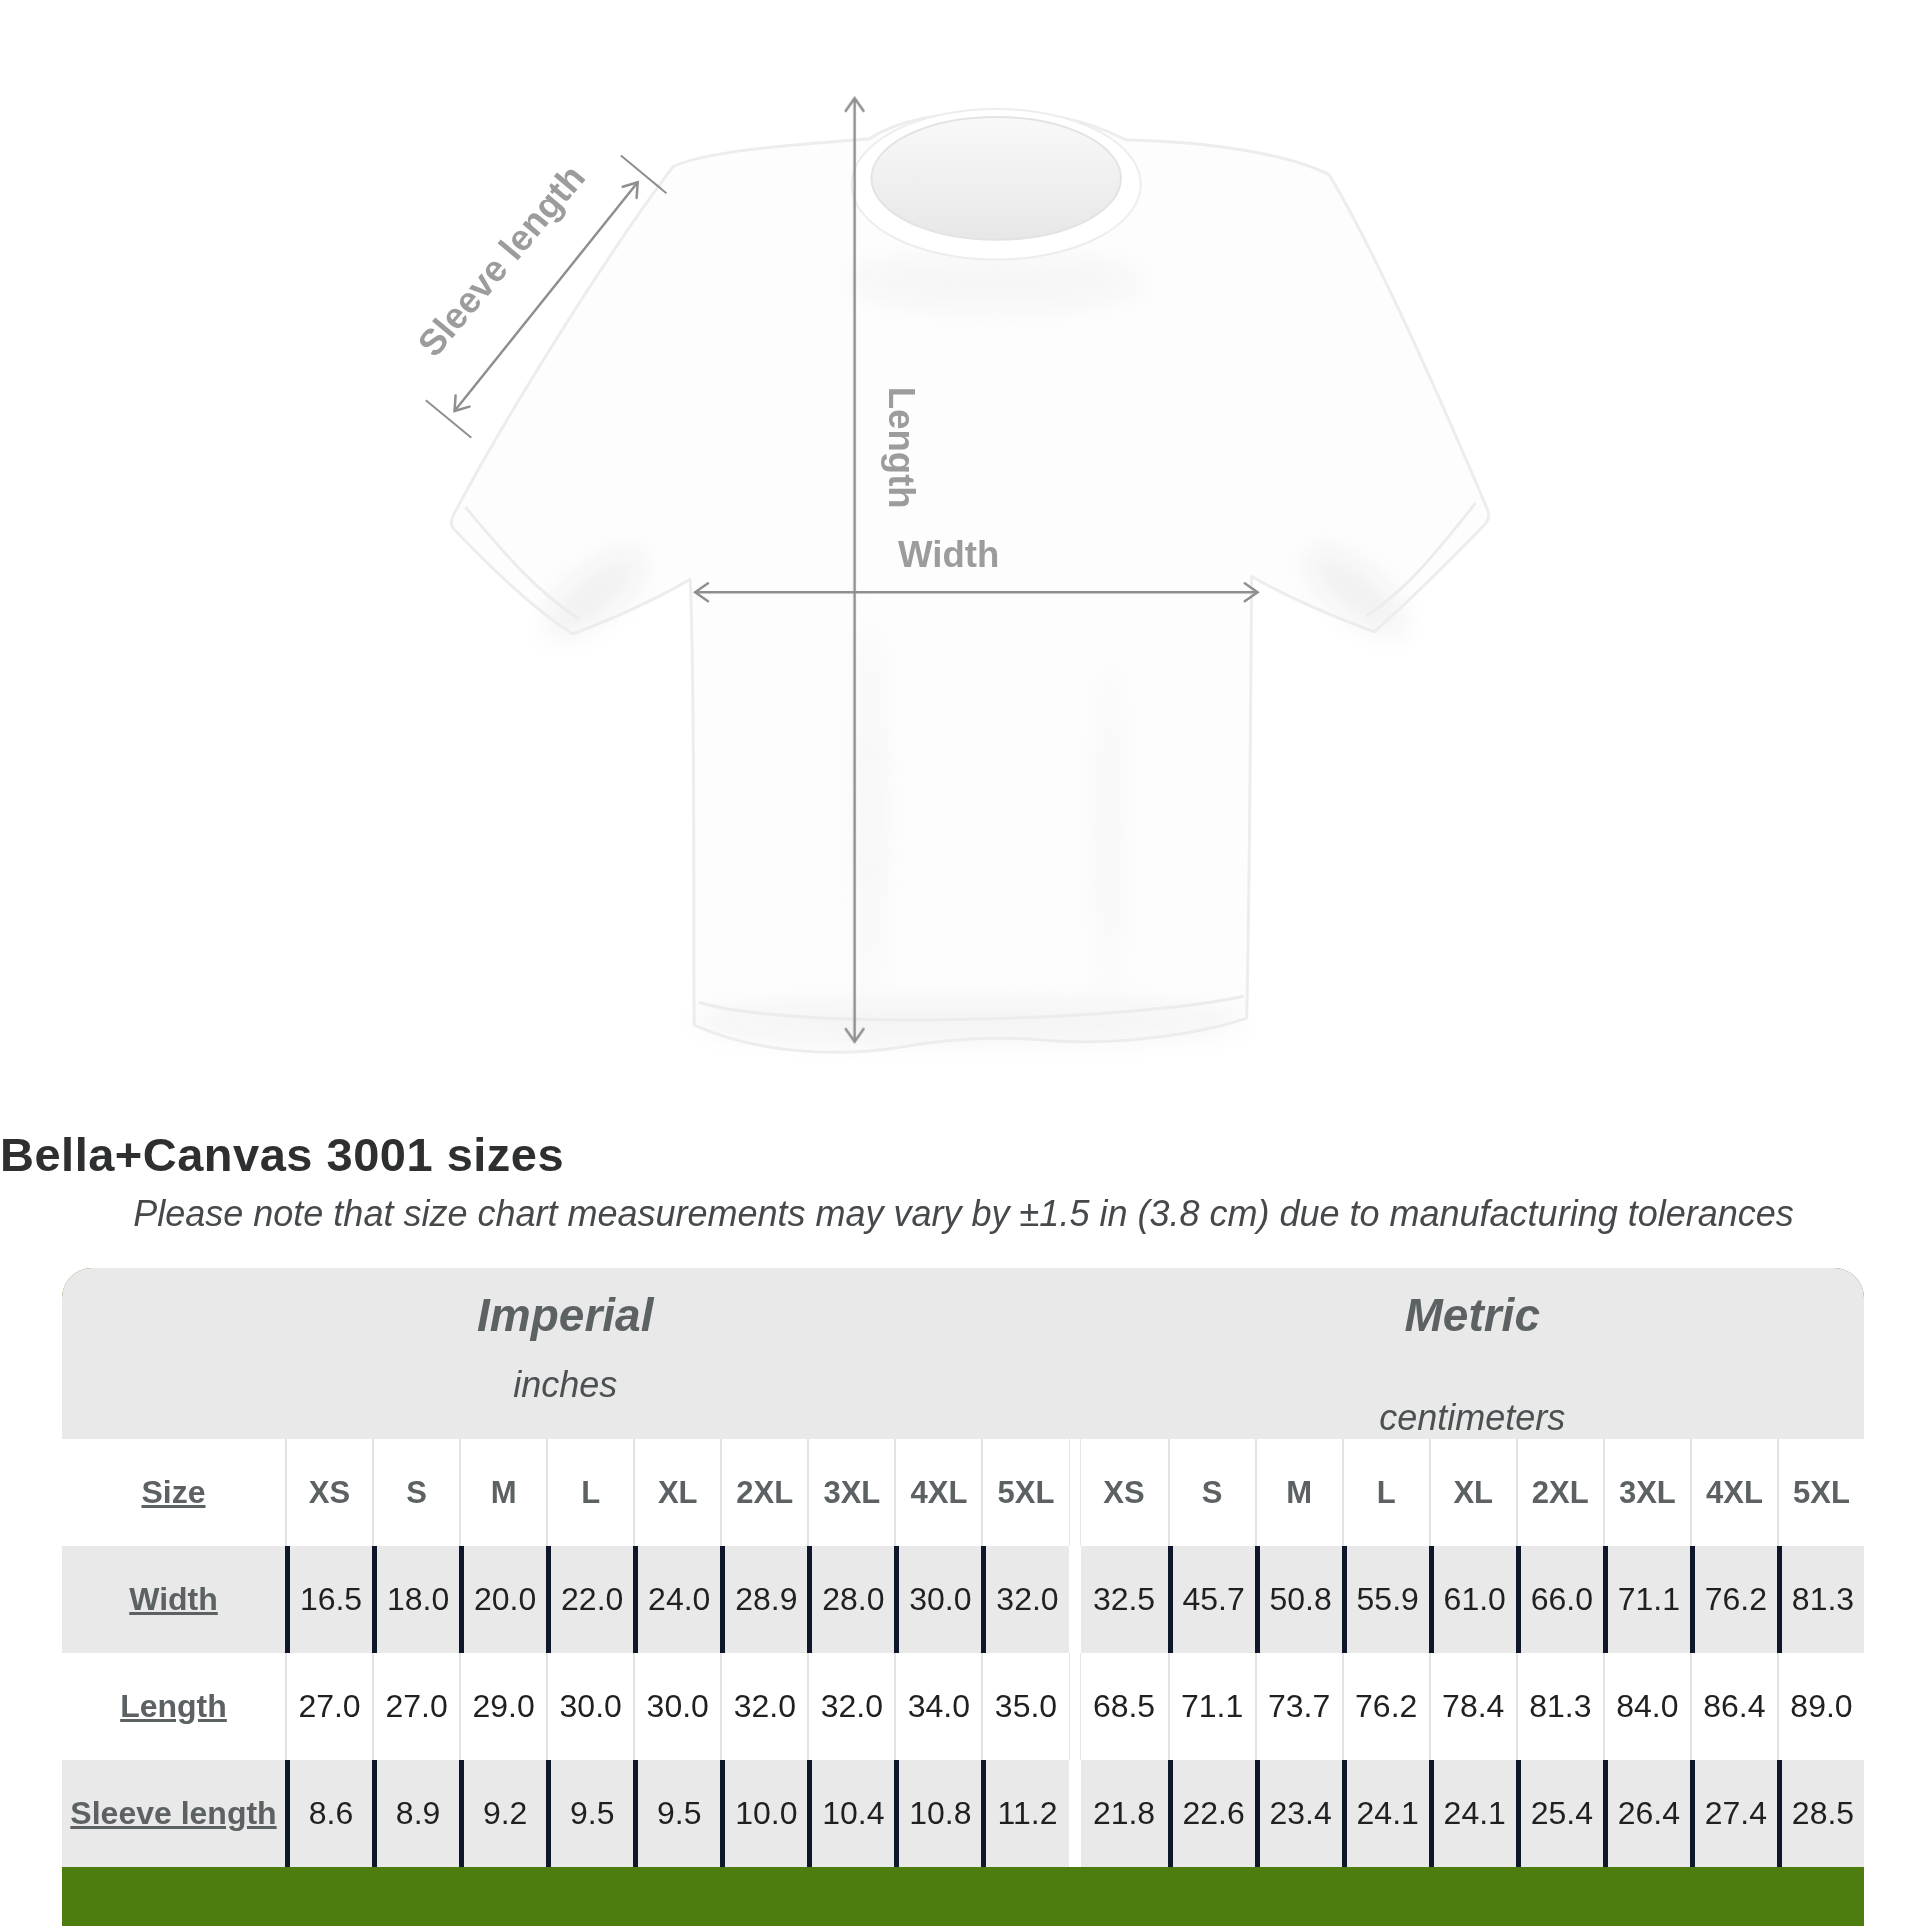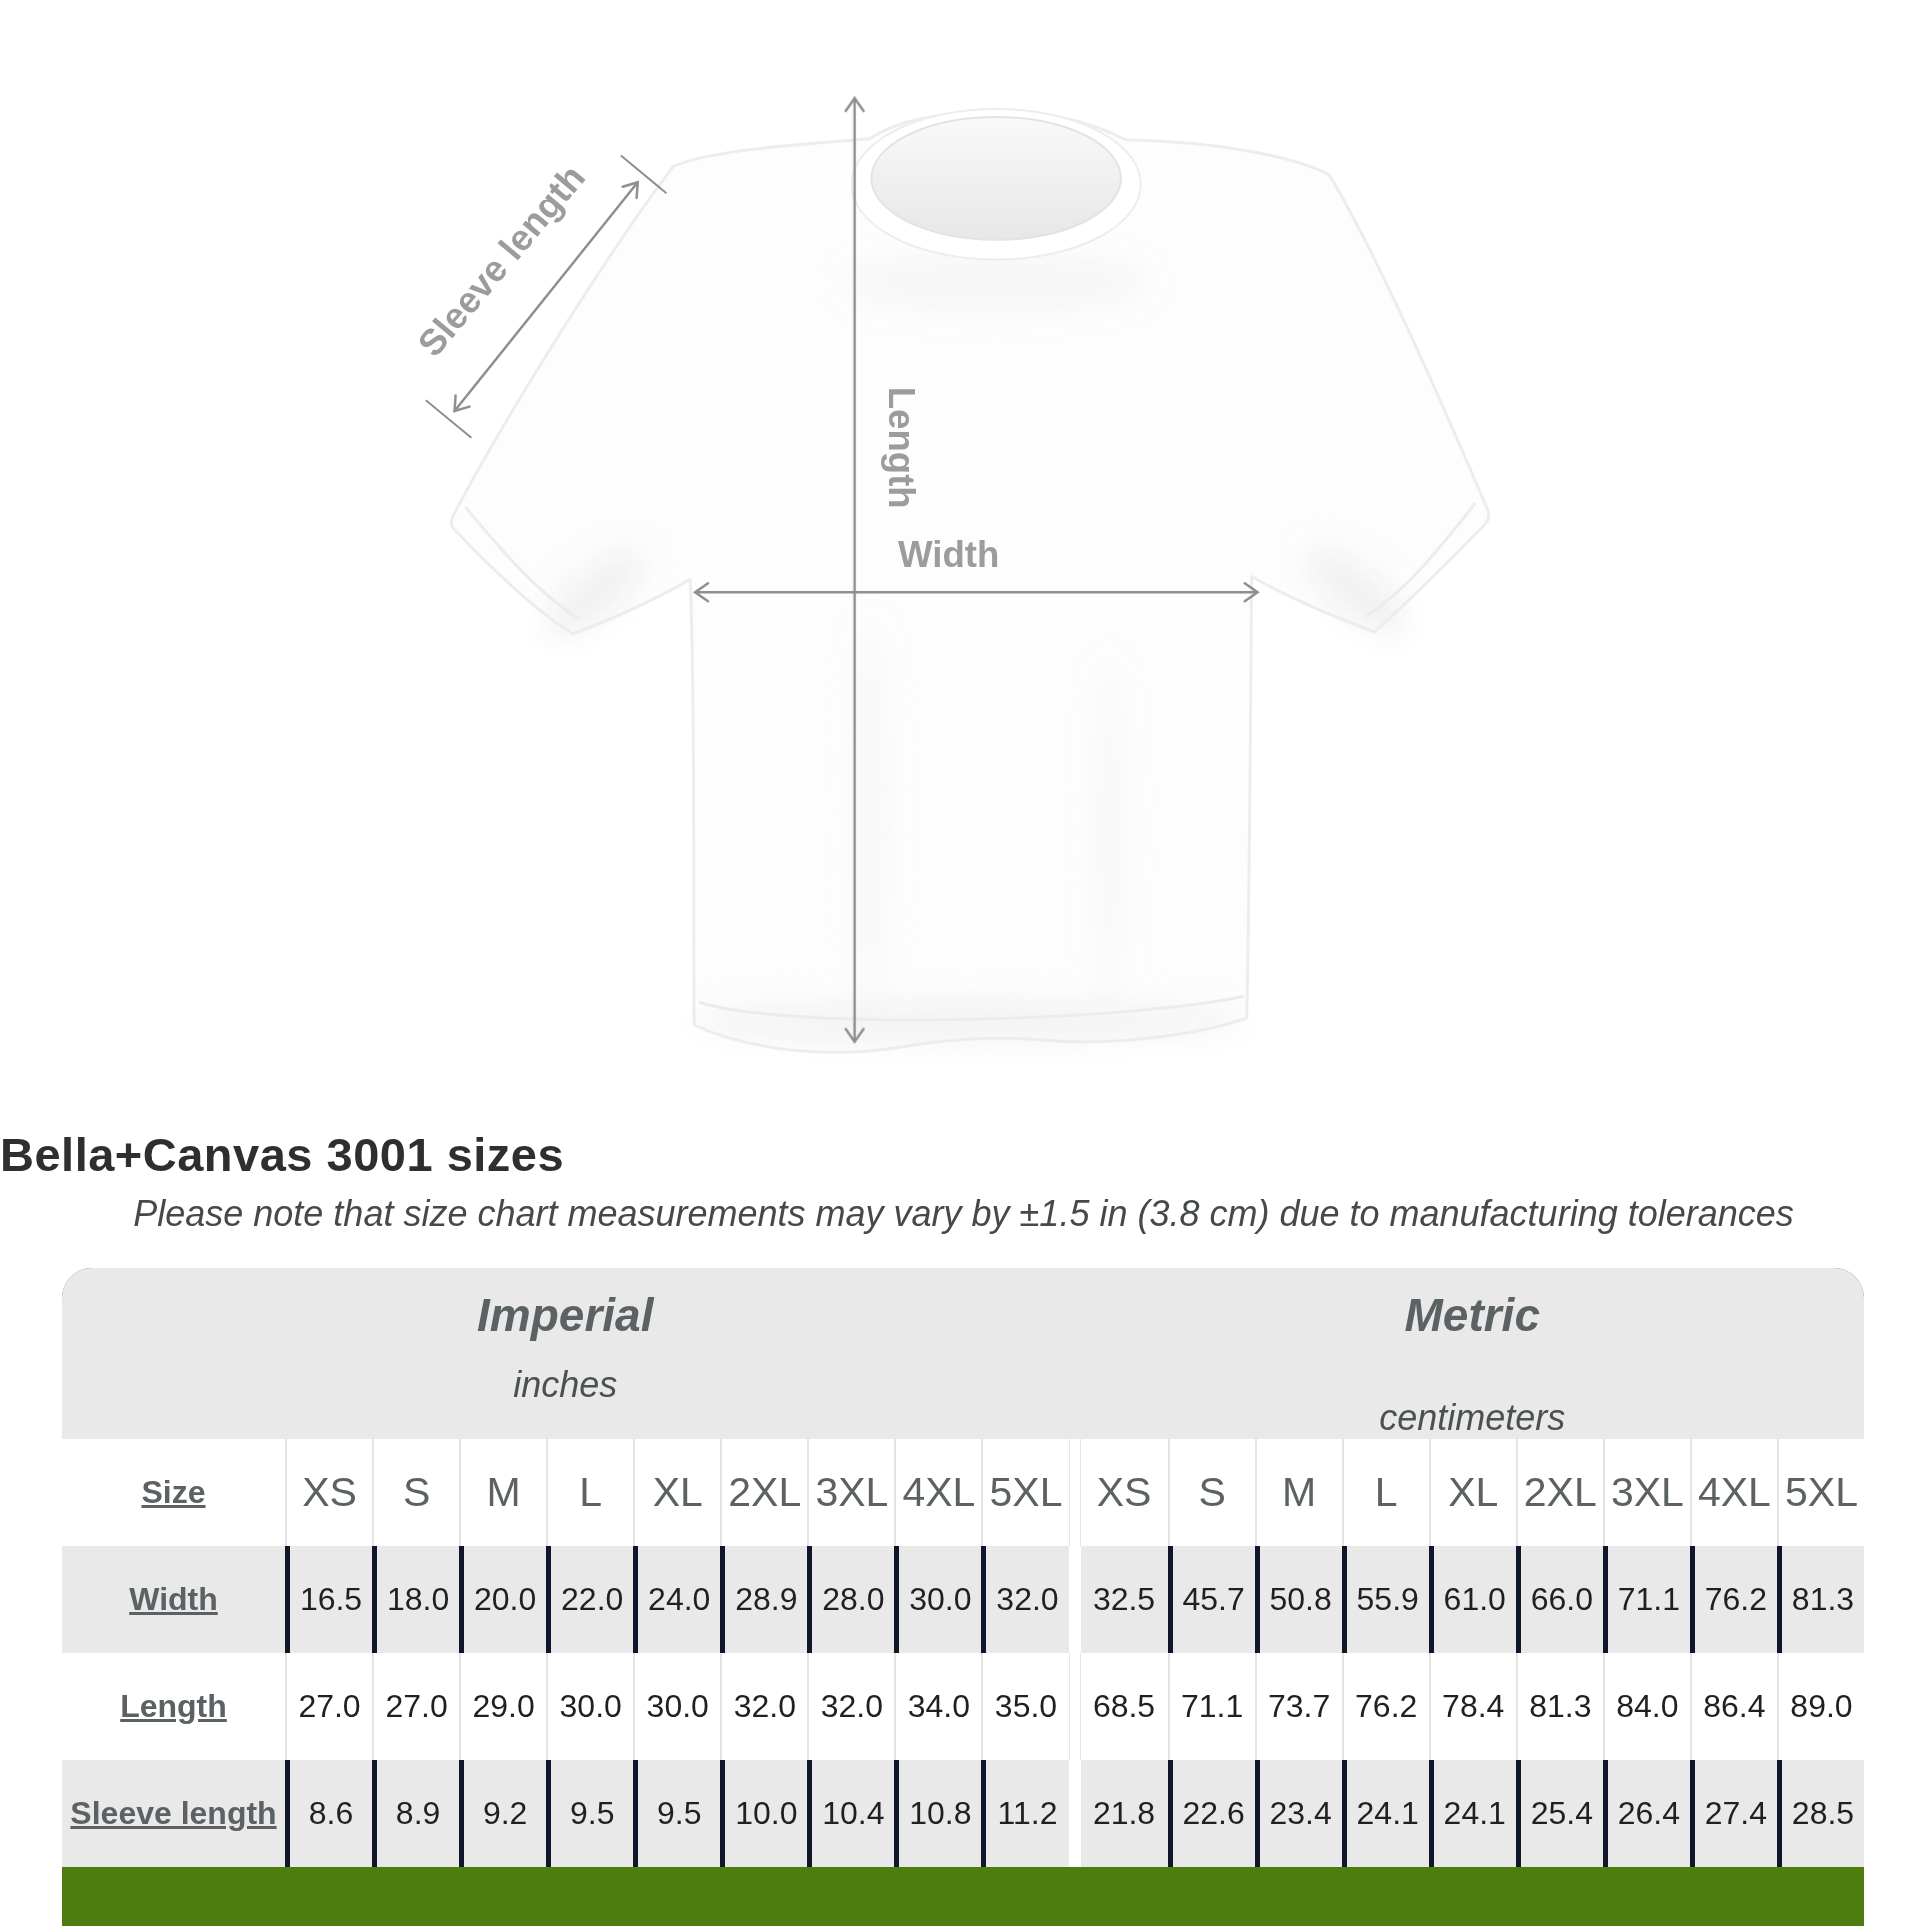--- a/index.html
+++ b/index.html
@@ -34,21 +34,21 @@
   .band-unit{font-size:36px;font-style:italic;color:#4b5052;margin-top:22px;}
   #table-rows{display:grid;grid-template-columns:var(--cols);grid-auto-rows:107px;}
   .c{display:flex;align-items:center;justify-content:center;}
   .rw{background:#ffffff;border-left:2px solid #e3e3e3;}
   .rg{background:#e9e9e9;border-left:5px solid #0f172a;}
   .c.lab{border-left:none;}
   .c.gap{background:#ffffff;border-left:none;}
   .c.rw.gap{border-left:1px solid #e6e6e6;border-right:1px solid #e6e6e6;}
   .c.nb{border-left:none;}
   .lab{font-weight:bold;color:#5c6264;font-size:32px;text-decoration:underline;}
-  .hd{font-weight:normal;color:#5c6264;font-size:41px;}
+  .hd{font-weight:bold;color:#5c6264;font-size:31px;}
   .val{color:#1e2022;font-size:32px;}
 </style>
 </head>
 <body>
 
 <svg id="diagram" width="1927" height="1238" viewBox="0 0 1946 1250">
   <defs>
     <marker id="ah" markerUnits="userSpaceOnUse" markerWidth="22" markerHeight="26" refX="15" refY="11" orient="auto-start-reverse">
       <path d="M2 2 L15 11 L2 20" fill="none" stroke="#8f8f8f" stroke-width="2.5" stroke-linecap="round"></path>
     </marker>

